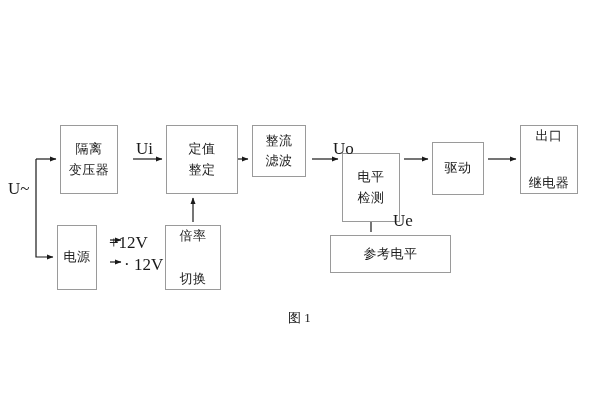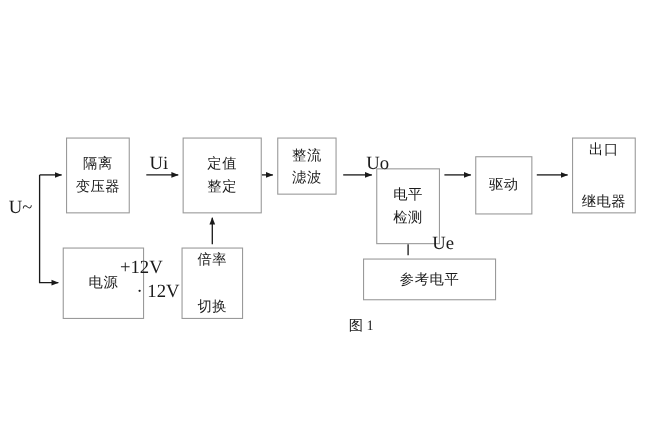--- a/index.html
+++ b/index.html
@@ -100,35 +100,35 @@
         <span class="ln">电平</span>
         <span class="ln">检测</span>
       </div>
       <div class="node" style="left: 432px; top: 142px; width: 52px; height: 53px; border-color: rgb(154, 154, 154);">
         <span class="ln">驱动</span>
       </div>
       <div class="node" style="left: 520px; top: 125px; width: 58px; height: 69px; border-color: rgb(154, 154, 154); justify-content: space-between;">
         <span class="ln">出口</span>
         <span class="ln">继电器</span>
       </div>
-      <div class="node" style="left: 57px; top: 225px; width: 74px; height: 65px; border-color: rgb(154, 154, 154);">
+      <div class="node" style="left: 57px; top: 225px; width: 40px; height: 65px; border-color: rgb(154, 154, 154);">
         <span class="ln">电源</span>
       </div>
       <div class="node" style="left: 165px; top: 225px; width: 56px; height: 65px; border-color: rgb(154, 154, 154); justify-content: space-between;">
         <span class="ln">倍率</span>
         <span class="ln">切换</span>
       </div>
       <div class="node" style="left: 330px; top: 235px; width: 121px; height: 38px; border-color: rgb(154, 154, 154);">
         <span class="ln">参考电平</span>
       </div>
     </div>
   <div id="labels-host">
       <div class="lbl big" style="left: 8px; top: 180px;">U~</div>
       <div class="lbl big" style="left: 136px; top: 140px;">Ui</div>
       <div class="lbl big" style="left: 333px; top: 140px;">Uo</div>
       <div class="lbl big" style="left: 393px; top: 212px;">Ue</div>
       <div class="lbl big" style="left: 109px; top: 234px;">+12V</div>
       <div class="lbl big" style="left: 124px; top: 256px;">· 12V</div>
     </div>
 
-  <div class="caption" id="caption" style="left: 288px; top: 287px; margin-left: 29px;">图 1</div>
+  <div class="caption" id="caption" style="left: 288px; top: 309px;">图 1</div>
 
 </div>
 
 </body></html>

